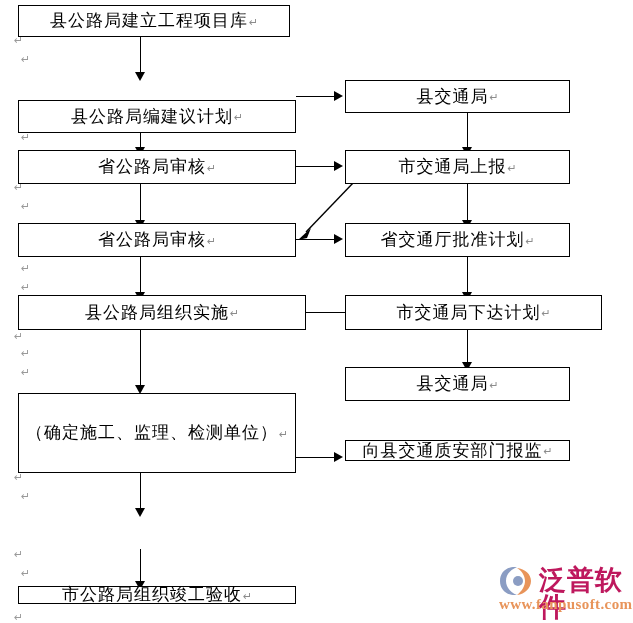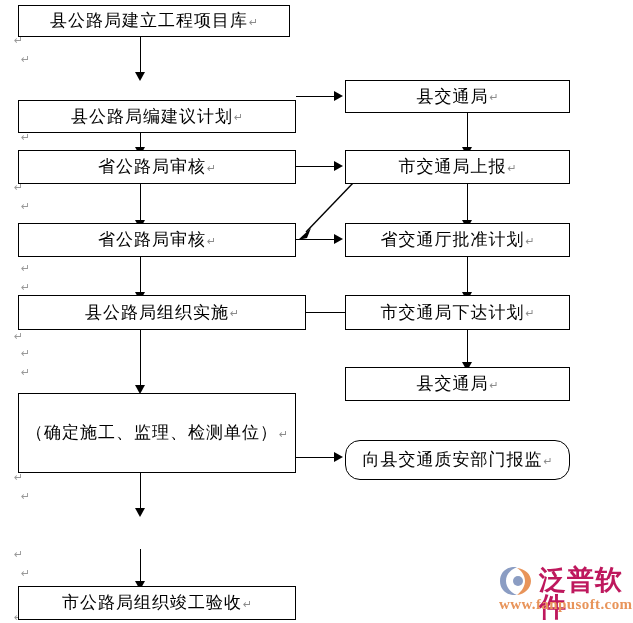--- a/index.html
+++ b/index.html
@@ -168,45 +168,45 @@
 
   <div class="node" style="left:18px;top:295px;width:288px;height:35px;">
     <span class="ln"><span>县公路局组织实施</span><span class="pilcrow">↵</span></span>
   </div>
 
   <div class="node" style="left:18px;top:393px;width:278px;height:80px;">
     <span class="ln"><span>（确定施工、监理、检测单位）</span><span class="pilcrow">↵</span></span>
   </div>
 
 
-  <div class="node" style="left:18px;top:586px;width:278px;height:34px;">
+  <div class="node" style="left:18px;top:586px;width:278px;height:18px;">
     <span class="ln"><span>市公路局组织竣工验收</span><span class="pilcrow">↵</span></span>
   </div>
 
   <div class="node" style="left:345px;top:80px;width:225px;height:33px;">
     <span class="ln"><span>县交通局</span><span class="pilcrow">↵</span></span>
   </div>
 
   <div class="node" style="left:345px;top:150px;width:225px;height:34px;justify-content:center;">
     <span class="ln"><span>市交通局上报</span><span class="pilcrow">↵</span></span>
   </div>
 
   <div class="node" style="left:345px;top:223px;width:225px;height:34px;">
     <span class="ln"><span>省交通厅批准计划</span><span class="pilcrow">↵</span></span>
   </div>
 
-  <div class="node" style="left:345px;top:295px;width:225px;height:35px;">
+  <div class="node" style="left:345px;top:295px;width:257px;height:35px;">
     <span class="ln"><span>市交通局下达计划</span><span class="pilcrow">↵</span></span>
   </div>
 
   <div class="node" style="left:345px;top:367px;width:225px;height:34px;">
     <span class="ln"><span>县交通局</span><span class="pilcrow">↵</span></span>
   </div>
 
-  <div class="node" style="left:345px;top:440px;width:225px;height:40px;border-radius:15px;">
+  <div class="node" style="left:345px;top:440px;width:225px;height:21px;">
     <span class="ln"><span>向县交通质安部门报监</span><span class="pilcrow">↵</span></span>
   </div>
 
   <div id="wm" style="left:495px;top:565px;width:135px;height:52px;">
     <svg class="wmmark" width="42" height="32" viewBox="0 0 42 32">
       <path d="M3 16 C3 7 10 1 20 2 C13 5 9 10 9 16 C9 22 13 27 20 30 C10 31 3 25 3 16 Z" fill="#8b9dc3"></path>
       <path d="M20 3 C28 4 34 9 34 16 C34 23 28 29 20 30 C25 26 28 21 28 16 C28 11 25 6 20 3 Z" fill="#e8945a"></path>
       <circle cx="21" cy="16" r="5" fill="#8b9dc3"></circle>
     </svg>
     <div class="wmtext">泛普软件</div>

